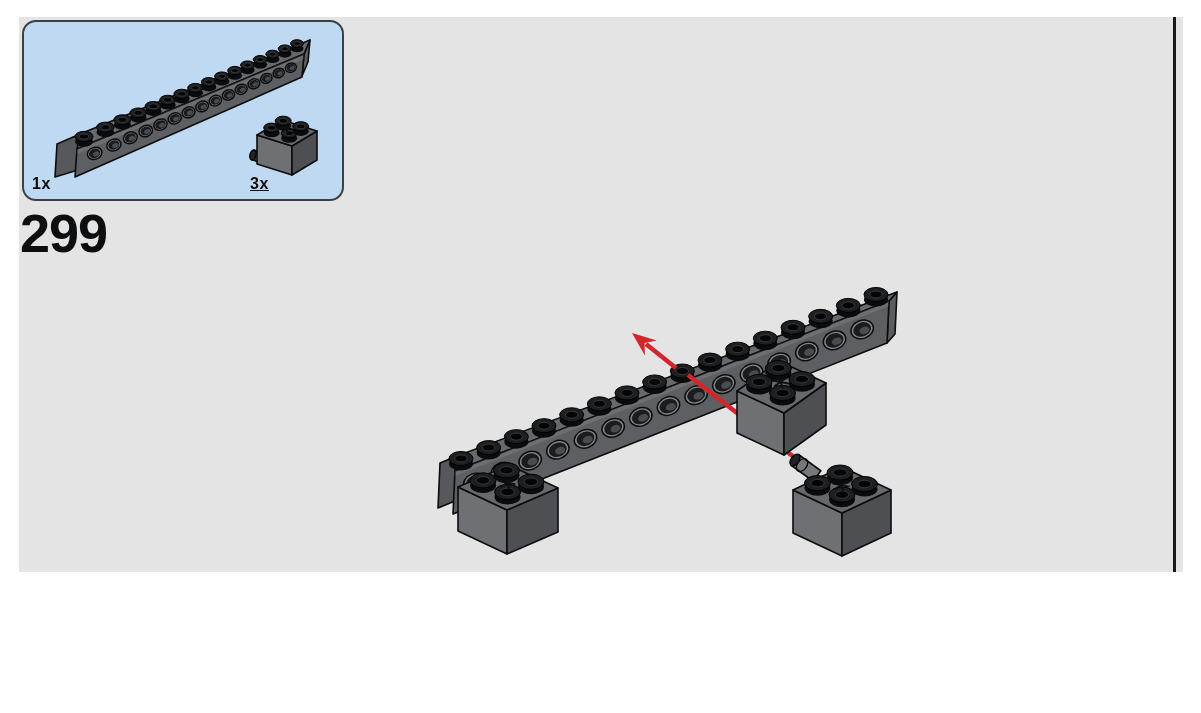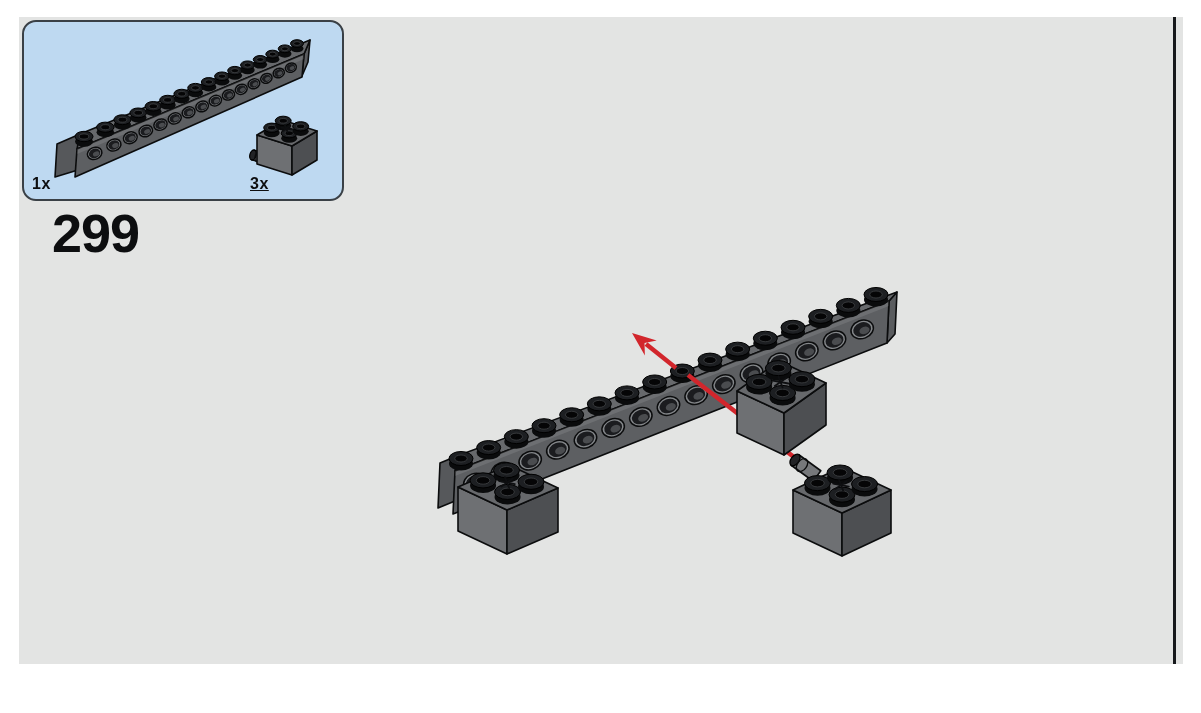--- a/index.html
+++ b/index.html
@@ -1,17 +1,17 @@
 <!DOCTYPE html>
 <html><head>
 <meta charset="utf-8">
 <style>
   html,body{margin:0;padding:0;background:#ffffff;}
   #stage{
-    position:relative;width:1201px;height:664px;overflow:hidden;
+    position:relative;width:1201px;height:572px;overflow:hidden;
     background:#ffffff;font-family:"Liberation Sans",sans-serif;
   }
   #page-bg{
     position:absolute;left:19px;top:17px;width:1164px;height:674px;
     background:#e3e4e3;
   }
   #edge-divider{
     position:absolute;left:1173px;top:17px;width:3px;height:674px;
     background:#17191c;
   }
@@ -25,21 +25,21 @@
     pointer-events:none;
   }
   .count-label{
     position:absolute;font-weight:bold;font-size:16px;color:#0d0e10;
     z-index:5;letter-spacing:0.5px;
   }
   #count-1{left:32px;top:175px;}
   #count-2{left:250px;top:175px;text-decoration:underline;}
   #step-number{
     position:absolute;left:20px;top:206px;font-weight:bold;font-size:54px;
-    line-height:1;color:#0d0e10;letter-spacing:-1px;z-index:5;padding-left:32px;
+    line-height:1;color:#0d0e10;letter-spacing:-1px;z-index:5;
   }
   #next-box-edge{
     position:absolute;left:30px;top:689px;width:303px;height:3px;
     background:#53565a;
   }
 </style>
 </head>
 <body>
 
 <div id="stage">

